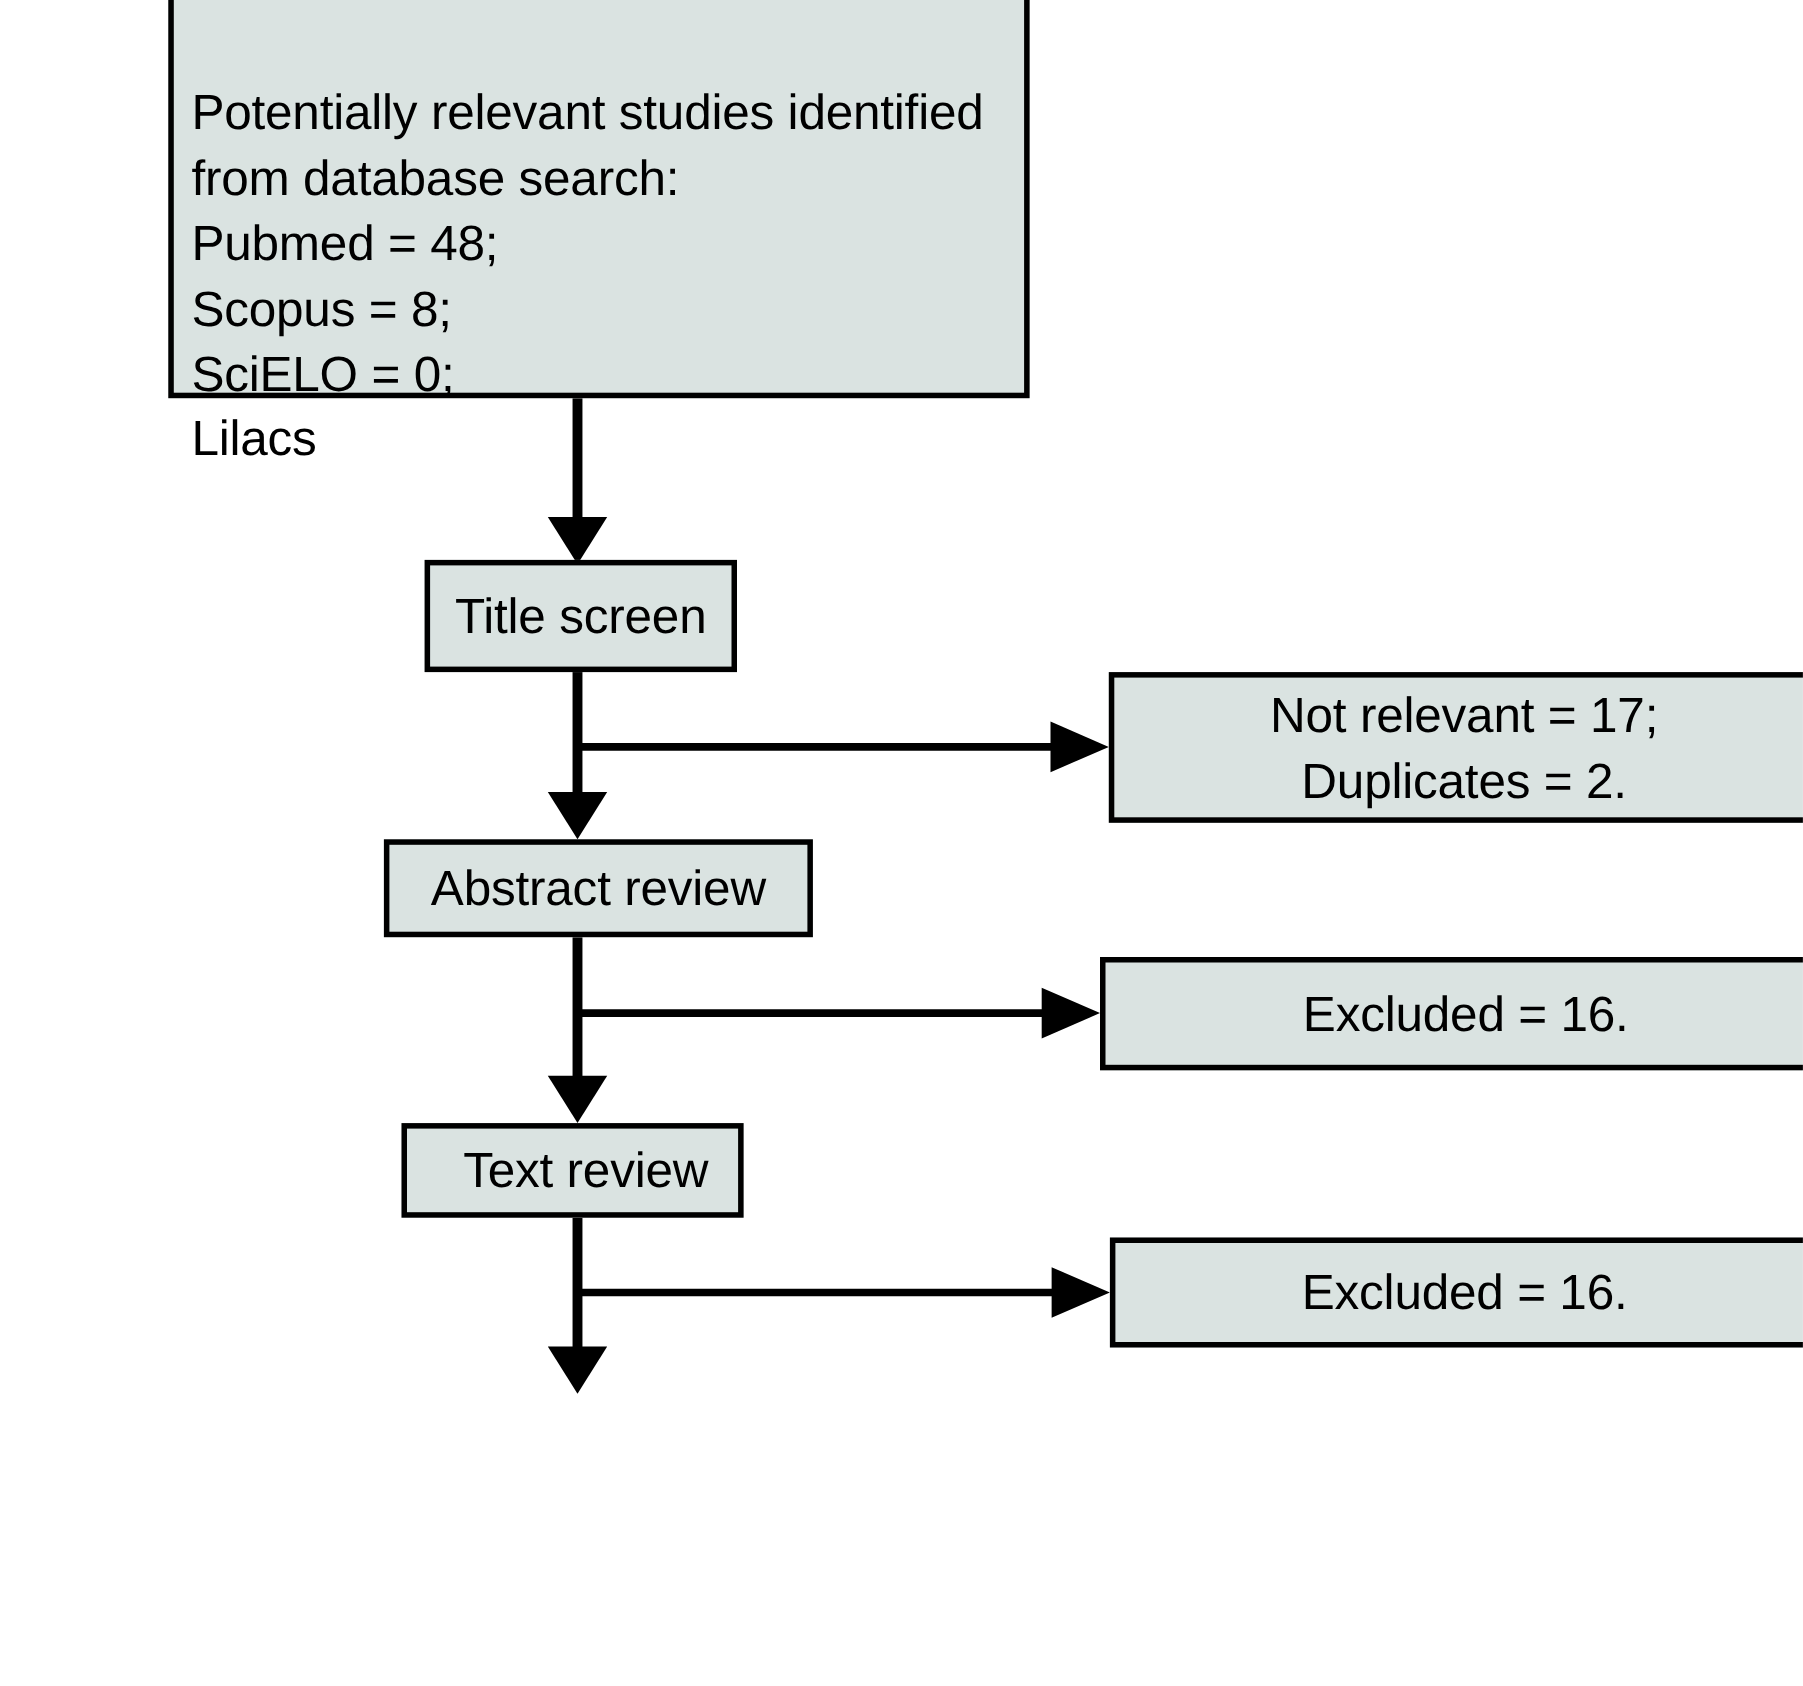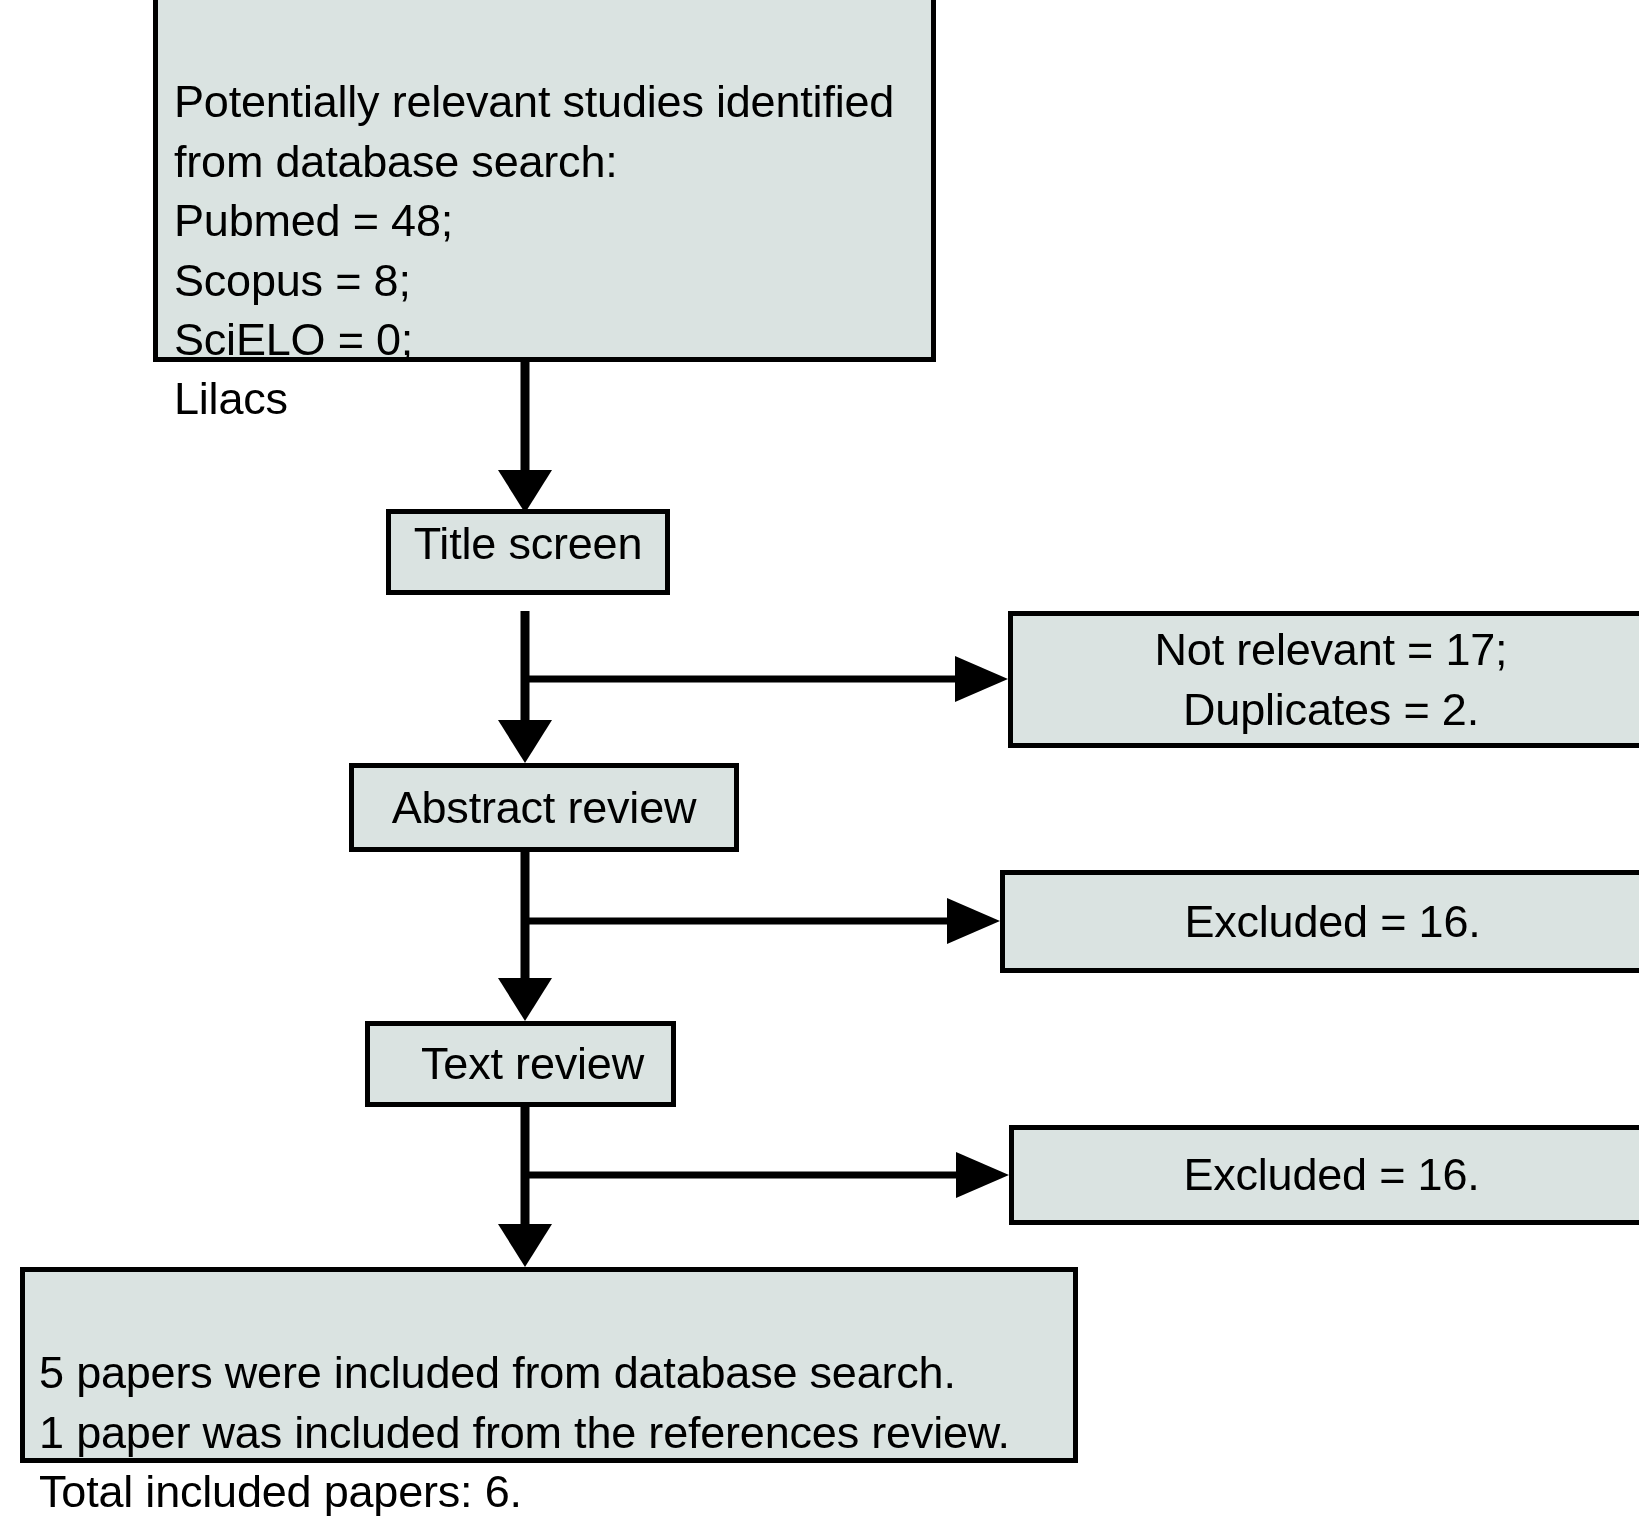--- a/index.html
+++ b/index.html
@@ -40,24 +40,24 @@
     font-size: 45px;
     padding: 14px 0 0 16px;
     text-align: left;
   }
 
   
   #box-title-screen {
     left: 366px;
     top: 509px;
     width: 284px;
-    height: 86px;
-    font-size: 45px;
-    display: flex;
-    align-items: flex-start;
+    height: 102px;
+    font-size: 45px;
+    display: flex;
+    align-items: center;
     justify-content: center;
   }
 
   
   #box-not-relevant {
     left: 988px;
     top: 611px;
     width: 646px;
     height: 137px;
     font-size: 45px;
@@ -204,19 +204,14 @@
   </div>
 
   <div class="node" id="box-text-review">
     <span class="node-text">Text review</span>
   </div>
 
   <div class="node" id="box-excluded-text">
     <span class="node-text">Excluded = 16.</span>
   </div>
 
-  <div class="node" id="box-conclusion">
-    <span class="node-text">5 papers were included from database search.
-1 paper was included from the references review.
-Total included papers: 6.</span>
-  </div>
 
 </div>
 
 </body></html>

